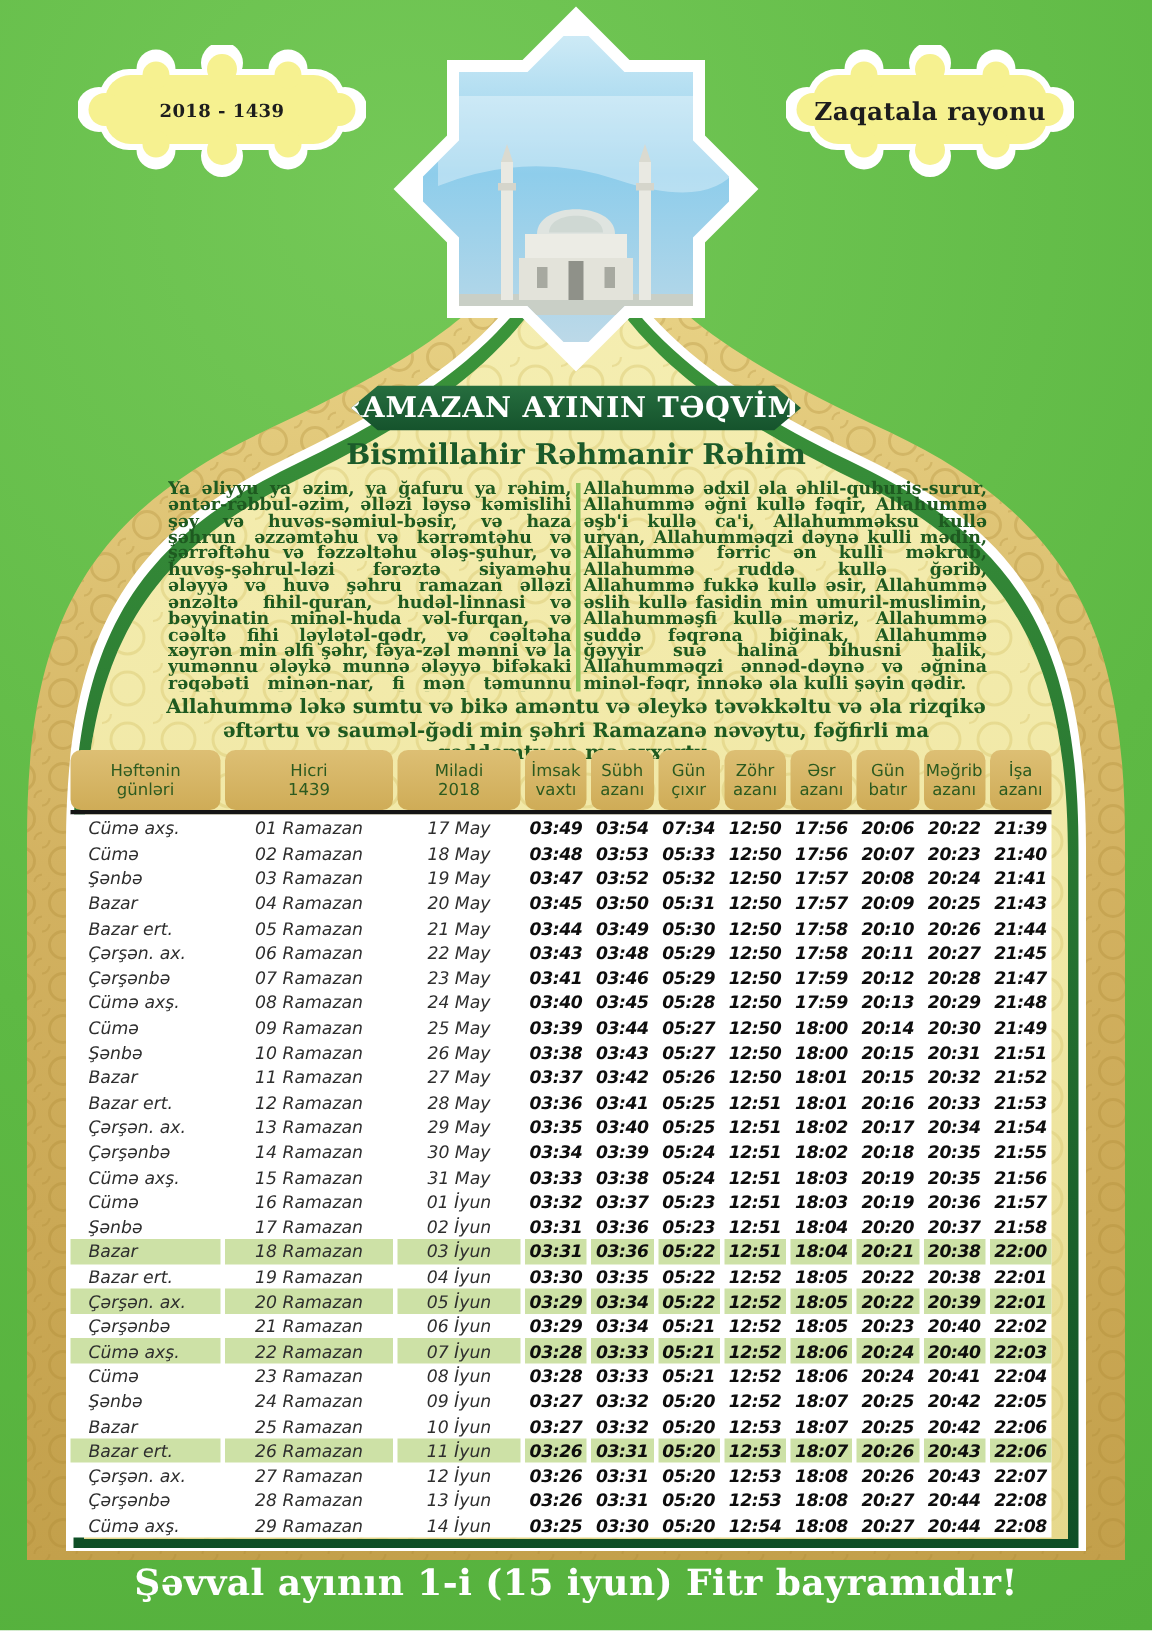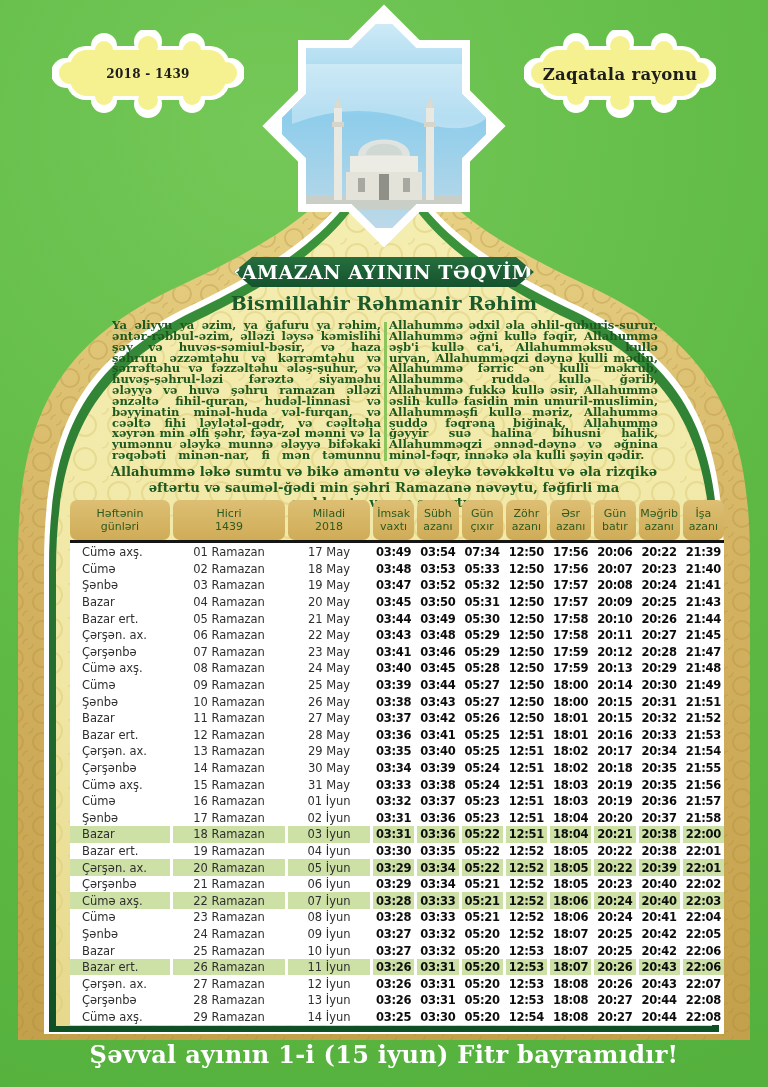--- a/index.html
+++ b/index.html
@@ -43,27 +43,27 @@
 
   .prayers{position:absolute;left:112px;top:320px;width:546px;height:141px;z-index:6;display:flex;}
   .pcol{width:269px;font-family:var(--serif);font-weight:bold;font-size:11.6px;line-height:10.85px;
     color:var(--txtgreen);text-align:justify;overflow:hidden;}
   .pdivider{width:3px;background:#8cc45d;margin:2px 2px 0 3px;flex:none;}
 
   .center-par{position:absolute;left:110px;top:464px;width:548px;z-index:6;text-align:center;
     font-family:var(--serif);font-weight:bold;font-size:13.2px;line-height:1.18;color:var(--txtgreen);}
 
   
-  .ptable{position:absolute;left:70px;top:500px;width:654px;z-index:6;}
+  .ptable{position:absolute;left:47px;top:500px;width:654px;z-index:6;}
   .thead{display:grid;grid-template-columns:100px 112px 82px repeat(8,1fr);gap:0 3px;height:40px;}
   .hcell{background:linear-gradient(180deg,#ddbf74,#cfac57);border-radius:7px;display:flex;flex-direction:column;
     align-items:center;justify-content:center;color:#2c5a1f;font-size:11px;line-height:1.22;font-weight:500;}
   .black-line{height:3px;background:#151515;}
   .tbody{background:#fff;padding-top:1px;}
-  .trow{display:grid;grid-template-columns:100px 112px 82px repeat(8,1fr);gap:18px 3px;height:16.6px;align-items:center;}
+  .trow{display:grid;grid-template-columns:100px 112px 82px repeat(8,1fr);gap:18px 3px;height:16.6px;align-items:center;font-style:italic;}
   .trow .c{font-size:11.5px;color:#2e2e2e;white-space:nowrap;overflow:hidden;height:100%;display:flex;align-items:center;justify-content:center;}
   .trow .c.day{justify-content:flex-start;padding-left:12px;}
   .trow .c.time{font-weight:bold;color:#0d0d0d;letter-spacing:-.3px;}
   .trow.hl .c{background:var(--hl);}
 
   
   .footer{position:absolute;left:0;top:1040px;width:768px;height:47px;z-index:6;display:flex;align-items:flex-start;justify-content:center;}
   .footer span{color:#fff;font-family:var(--serif);font-weight:bold;font-size:24px;letter-spacing:.3px;}
 </style>
 </head>

